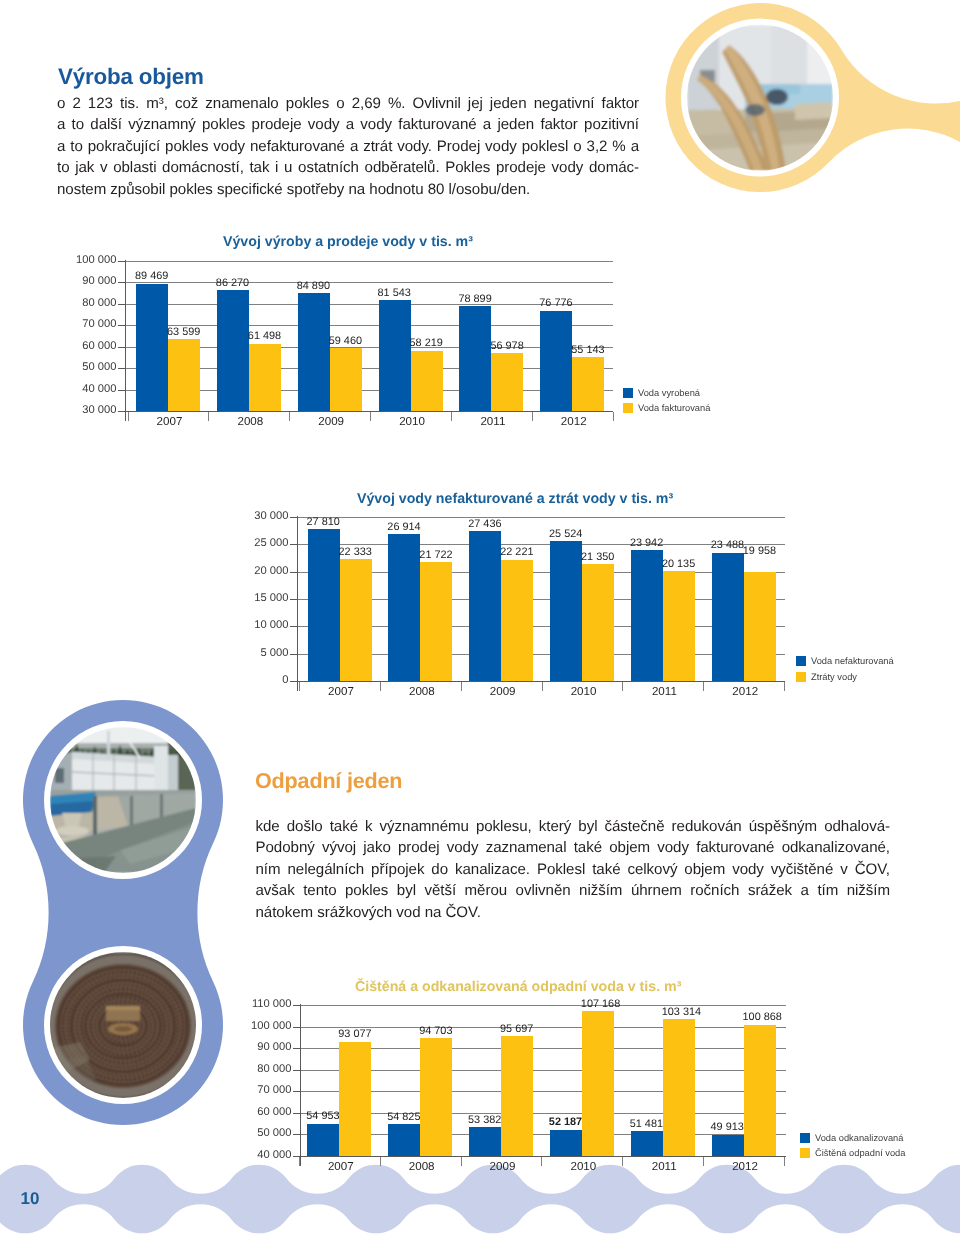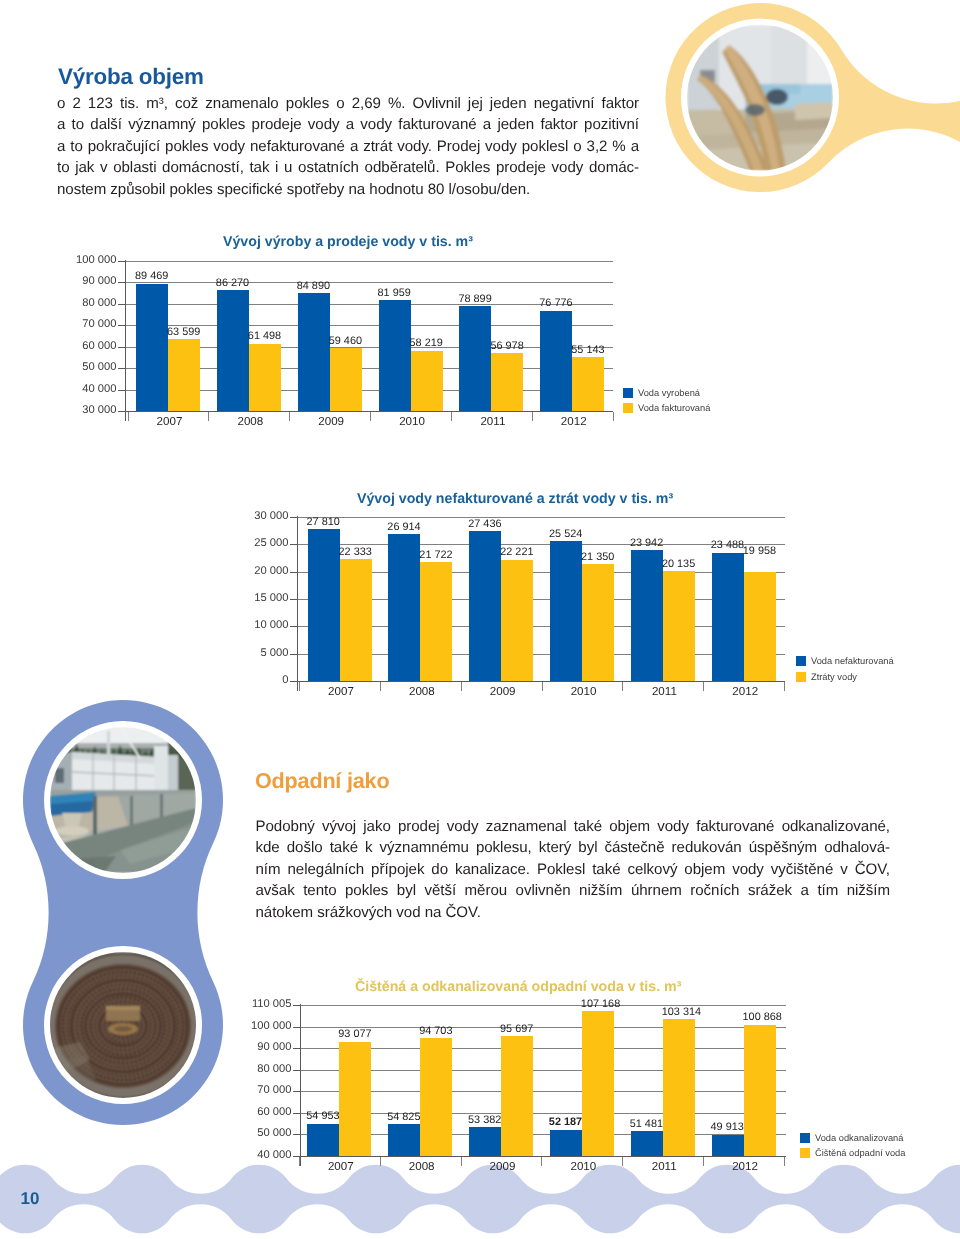--- a/index.html
+++ b/index.html
@@ -831,25 +831,25 @@
   <div class="h1" style="left:58px;top:64px;font-size:22.4px;color:#18599C;">Výroba objem</div>
 
   <div class="para" style="left:57px;top:93px;width:582px;">
     <span class="ln">o 2 123 tis. m³, což znamenalo pokles o 2,69 %. Ovlivnil jej jeden negativní faktor</span>
     <span class="ln">a to další významný pokles prodeje vody a vody fakturované a jeden faktor pozitivní</span>
     <span class="ln">a to pokračující pokles vody nefakturované a ztrát vody. Prodej vody poklesl o 3,2 % a</span>
     <span class="ln">to jak v oblasti domácností, tak i u ostatních odběratelů. Pokles prodeje vody domác-</span>
     <span class="ln">nostem způsobil pokles specifické spotřeby na hodnotu 80 l/osobu/den.</span>
   </div>
 
-  <div class="h1" style="left:255px;top:768px;font-size:21.6px;color:#EE9F3D;">Odpadní jako</div>
+  <div class="h1" style="left:255px;top:768px;font-size:21.6px;color:#EE9F3D;">Odpadní jeden</div>
 
   <div class="para" style="left:255.5px;top:816px;width:634.5px;">
+    <span class="ln">kde došlo také k významnému poklesu, který byl částečně redukován úspěšným odhalová-</span>
     <span class="ln">Podobný vývoj jako prodej vody zaznamenal také objem vody fakturované odkanalizované,</span>
-    <span class="ln">kde došlo také k významnému poklesu, který byl částečně redukován úspěšným odhalová-</span>
     <span class="ln">ním nelegálních přípojek do kanalizace. Poklesl také celkový objem vody vyčištěné v ČOV,</span>
     <span class="ln">avšak tento pokles byl větší měrou ovlivněn nižším úhrnem ročních srážek a tím nižším</span>
     <span class="ln">nátokem srážkových vod na ČOV.</span>
   </div>
 
   <div class="pgnum" style="left:20.5px;top:1188.5px;color:#1B5C93;">10</div>
 
   <div id="charts">
       <div class="chart" style="left: 0px; top: 0px; width: 876px; height: 1239px; margin-left: 12px;">
         <div class="ctitle" style="left: 211px; top: 234px; color: rgb(26, 97, 153);">Vývoj výroby a prodeje vody v tis. m³</div>
@@ -892,21 +892,21 @@
         <div class="blabel" style="left: 235.85px; top: 330.204px;">61 498</div>
         <div class="xtickmark" style="left: 277px; top: 412px; height: 9px;"></div>
         <div class="xlabel" style="left: 186.35px; width: 104px; top: 414.5px;">2008</div>
         <div class="bar" style="left: 286px; top: 293px; width: 32px; height: 118px; background: rgb(0, 88, 168);"></div>
         <div class="blabel" style="left: 284.7px; top: 280.079px;">84 890</div>
         <div class="bar" style="left: 318px; top: 348px; width: 32px; height: 63px; background: rgb(253, 194, 17);"></div>
         <div class="blabel" style="left: 316.7px; top: 334.571px;">59 460</div>
         <div class="xtickmark" style="left: 358px; top: 412px; height: 9px;"></div>
         <div class="xlabel" style="left: 267.2px; width: 104px; top: 414.5px;">2009</div>
         <div class="bar" style="left: 367px; top: 300px; width: 32px; height: 111px; background: rgb(0, 88, 168);"></div>
-        <div class="blabel" style="left: 365.55px; top: 286.961px;">81 959</div>
+        <div class="blabel" style="left: 365.55px; top: 286.961px;">81 543</div>
         <div class="bar" style="left: 399px; top: 351px; width: 32px; height: 60px; background: rgb(253, 194, 17);"></div>
         <div class="blabel" style="left: 397.55px; top: 337.231px;">58 219</div>
         <div class="xtickmark" style="left: 439px; top: 412px; height: 9px;"></div>
         <div class="xlabel" style="left: 348.05px; width: 104px; top: 414.5px;">2010</div>
         <div class="bar" style="left: 447px; top: 306px; width: 32px; height: 105px; background: rgb(0, 88, 168);"></div>
         <div class="blabel" style="left: 446.4px; top: 292.916px;">78 899</div>
         <div class="bar" style="left: 479px; top: 353px; width: 32px; height: 58px; background: rgb(253, 194, 17);"></div>
         <div class="blabel" style="left: 478.4px; top: 339.89px;">56 978</div>
         <div class="xtickmark" style="left: 520px; top: 412px; height: 9px;"></div>
         <div class="xlabel" style="left: 428.9px; width: 104px; top: 414.5px;">2011</div>
@@ -993,21 +993,21 @@
         </div>
         <div class="legrow" style="left: 796px; top: 672px;">
           <span class="legsw" style="background: rgb(253, 194, 17);"></span>
           <span class="legtx">Ztráty vody</span>
         </div>
       </div>
       <div class="chart" style="left: 8px; top: 0px; width: 960px; height: 1239px; margin-top: 44px;">
         <div class="ctitle" style="left: 347px; top: 935px; color: rgb(224, 196, 92);">Čištěná a odkanalizovaná odpadní voda v tis. m³</div>
         <div class="gridline" style="left: 292px; top: 961px; width: 486px; background: rgb(128, 128, 128);"></div>
         <div class="tickmark" style="left: 285px; top: 961px; width: 7px;"></div>
-        <div class="ytick" style="left: 203.5px; width: 80px; top: 961px;">110 005</div>
+        <div class="ytick" style="left: 203.5px; width: 80px; top: 961px;">110 000</div>
         <div class="gridline" style="left: 292px; top: 983px; width: 486px;"></div>
         <div class="tickmark" style="left: 285px; top: 983px; width: 7px;"></div>
         <div class="ytick" style="left: 203.5px; width: 80px; top: 982.571px;">100 000</div>
         <div class="gridline" style="left: 292px; top: 1004px; width: 486px;"></div>
         <div class="tickmark" style="left: 285px; top: 1004px; width: 7px;"></div>
         <div class="ytick" style="left: 203.5px; width: 80px; top: 1004.14px;">90 000</div>
         <div class="gridline" style="left: 292px; top: 1026px; width: 486px;"></div>
         <div class="tickmark" style="left: 285px; top: 1026px; width: 7px;"></div>
         <div class="ytick" style="left: 203.5px; width: 80px; top: 1025.71px;">80 000</div>
         <div class="gridline" style="left: 292px; top: 1047px; width: 486px;"></div>

